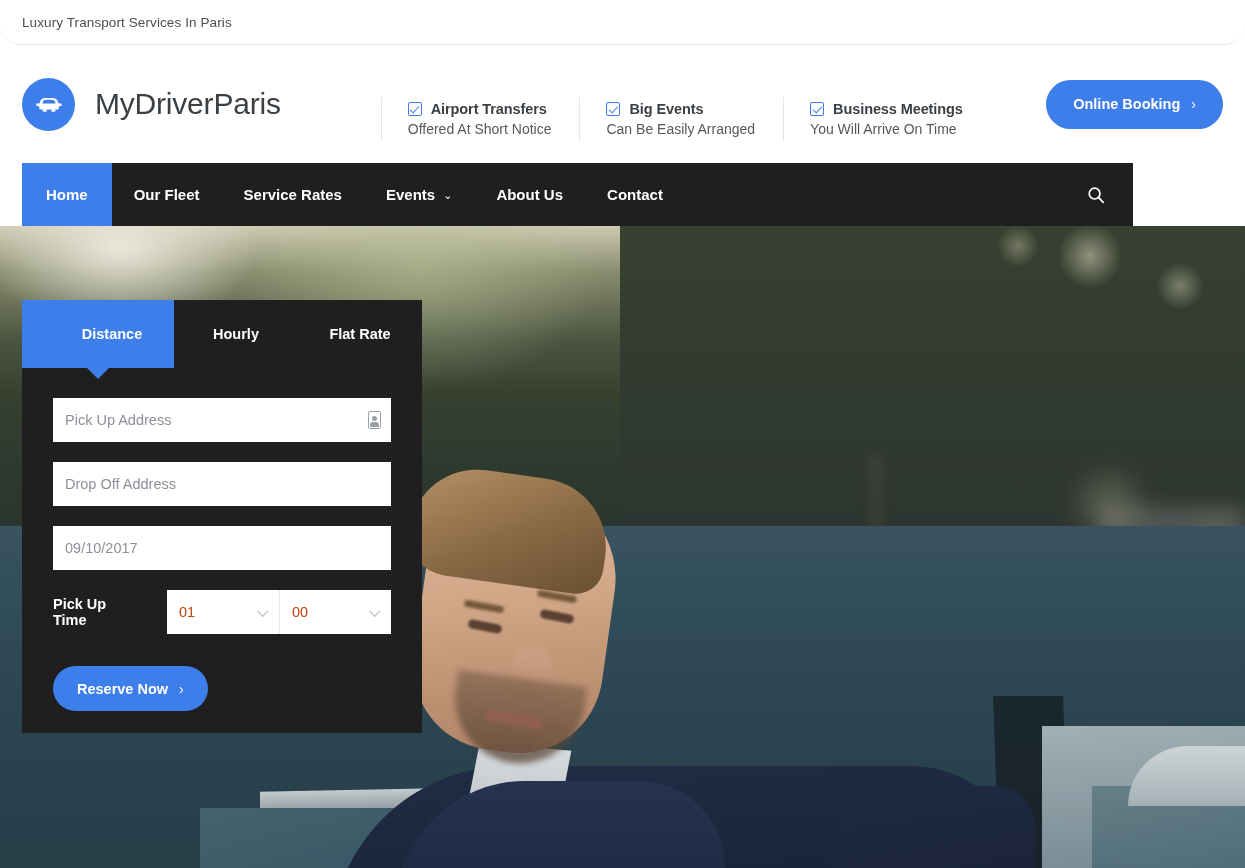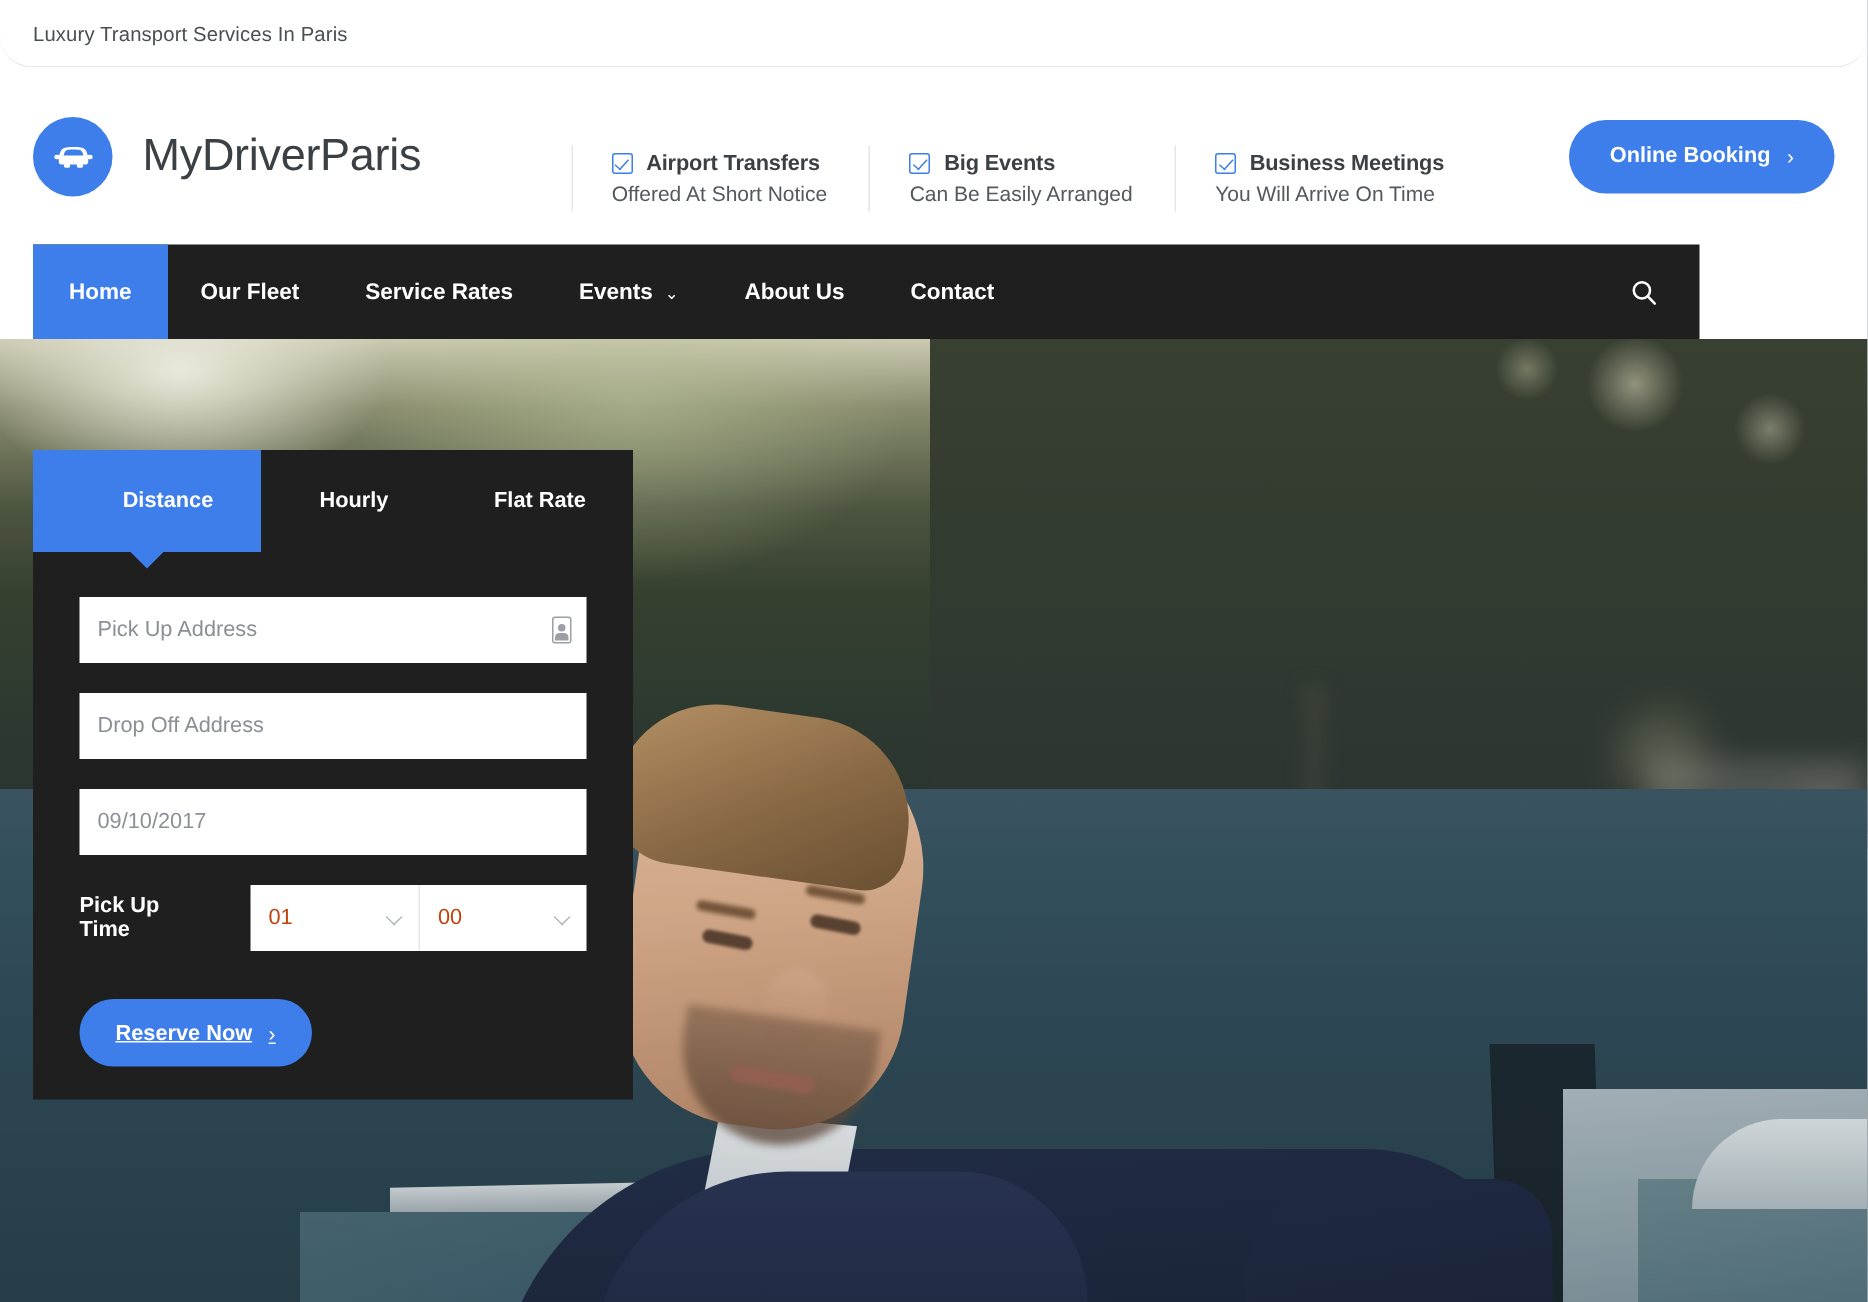--- a/index.html
+++ b/index.html
@@ -324,21 +324,21 @@
     width: 8px; height: 8px;
     border-right: 1.4px solid #b4b9bd; border-bottom: 1.4px solid #b4b9bd;
     transform: rotate(45deg) translateY(-1px);
   }
   .reserve-btn {
     margin-top: 32px;
     background: #3d7eea; color: #fff; border: none; border-radius: 24px;
     height: 45px; padding: 0 24px; cursor: pointer;
     font-size: 14.5px; font-weight: bold;
     font-family: "Liberation Sans", sans-serif;
-    display: flex; align-items: center; gap: 11px; text-decoration: underline;
+    display: flex; align-items: center; gap: 11px;
   }
   .reserve-btn .chev { font-weight: normal; font-size: 14px; }
 </style>
 </head>
 <body>
 
 <div class="page">
 
   <div class="topbar">
     <div class="topbar-text">Luxury Transport Services In Paris</div>

